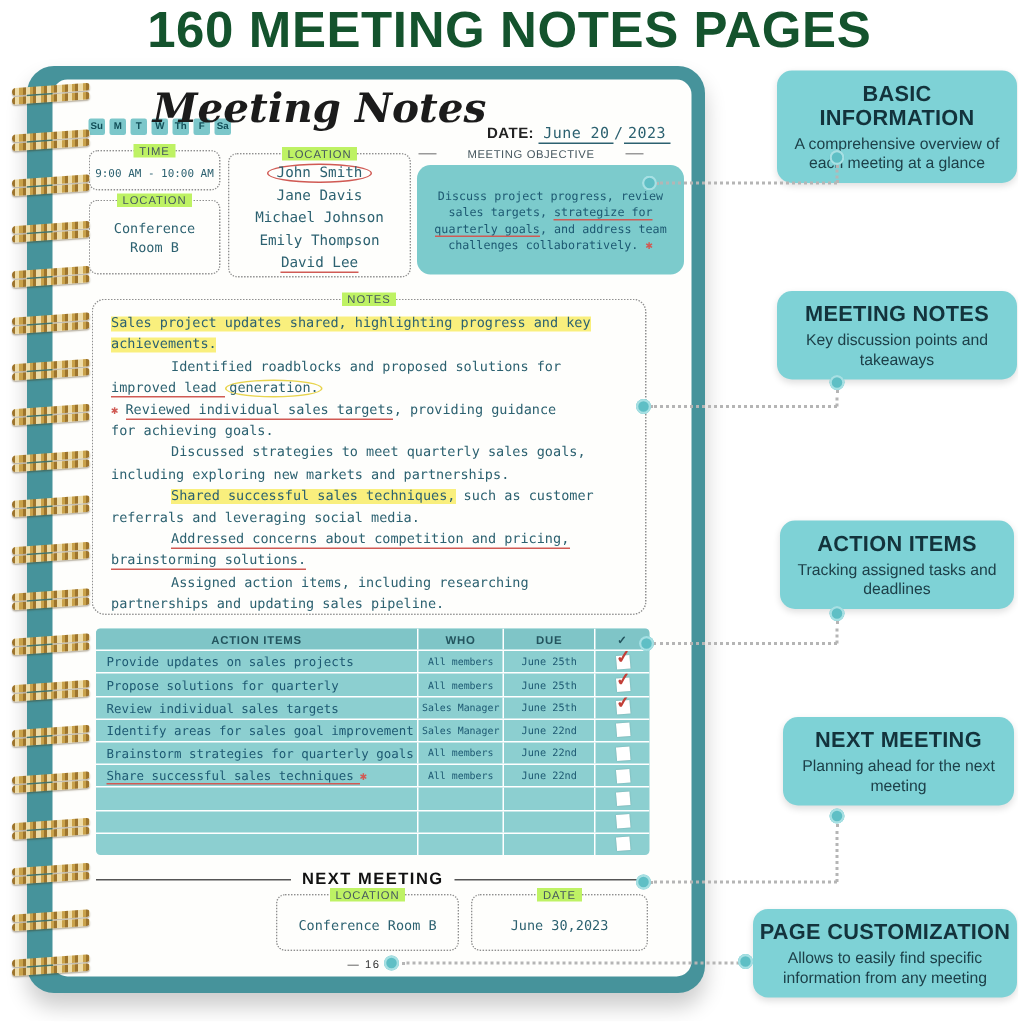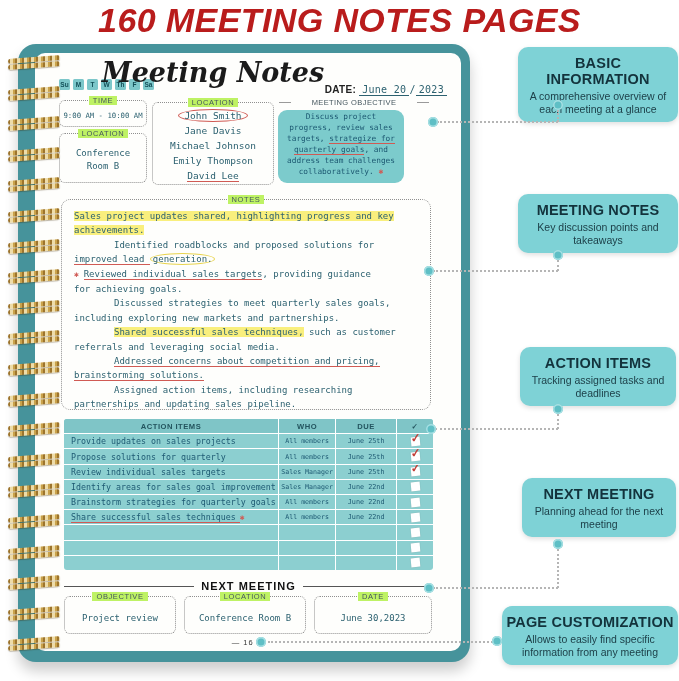--- a/index.html
+++ b/index.html
@@ -2,21 +2,21 @@
 <html><head>
 <meta charset="utf-8">
 <style>
   * { box-sizing: border-box; }
   html,body { margin:0; padding:0; background:#fff; }
   .stage { position:relative; width:679px; height:681px; background:#fff; overflow:hidden;
            font-family:"Liberation Sans", sans-serif; }
 
   
   .main-title { position:absolute; top:1px; left:0; right:0; text-align:center;
-    font-size:34px; font-weight:bold; letter-spacing:.4px; color:#b91c1c;font-style:italic; }
+    font-size:34px; font-weight:bold; letter-spacing:.4px; color:#14532d; }
 
   
   .notebook { position:absolute; left:18px; top:44px; width:452px; height:618px; }
   .cover { position:absolute; inset:0; background:#46939b; border-radius:18px;
     box-shadow:0 9px 14px rgba(0,0,0,.20); }
   .sheet { position:absolute; left:17px; top:9px; right:9px; bottom:11px;
     background:#fefefc; border-radius:10px; }
   .coil { position:absolute; left:-10px; width:52px; height:12px; z-index:5; }
   .coil .bar { height:4.5px; border-radius:2.5px; margin-bottom:1.5px;
     background:repeating-linear-gradient(90deg,#9d742c 0 2px,#eedcA8 2px 5px,#c9a24b 5px 7px);
@@ -49,23 +49,23 @@
   .att-list { position:absolute; inset:6px 2px 2px; display:flex; flex-direction:column;
     align-items:center; justify-content:center; font-family:"DejaVu Sans Mono", monospace;
     font-size:9.5px; line-height:15px; color:#2c6170; }
   .circ-red { border:1.4px solid #d05a54; border-radius:50%; padding:0 5px; }
   .u-red { border-bottom:1.5px solid #d05a54; }
 
   
   .obj-header { position:absolute; left:244px; top:45px; width:150px; display:flex;
     align-items:center; gap:21px; font-size:7.5px; letter-spacing:.4px; color:#45565e; }
   .hline { flex:1; border-top:1px solid #9a9a9a; }
-  .obj-box { position:absolute; left:243px; top:57px; width:126px; height:73px;
-    background:#7ccbcc; border-radius:9px; display:flex; 
-    padding:1px 6px; }
+  .obj-box { position:absolute; left:243px; top:57px; width:178px; height:73px;
+    background:#7ccbcc; border-radius:9px; display:flex; align-items:center;
+    padding:18px 6px; }
   .obj-text { width:100%; text-align:center; font-family:"DejaVu Sans Mono", monospace;
     font-size:7.8px; line-height:11px; color:#1d5972; }
   .red-star { color:#d05a54; font-size:8px; }
 
   
   .notes-box { left:26px; top:146px; width:370px; height:211px; border-radius:9px; }
   .notes-lines { position:absolute; inset:9px 10px 6px 12px;
     font-family:"DejaVu Sans Mono", monospace; font-size:9px; line-height:14.4px; color:#2c6170; }
   .note-line { white-space:nowrap; }
   .note-line.indent { padding-left:40px; }
@@ -294,24 +294,20 @@
             </div>
           </div>
         </div>
 
       <div class="nm-header">
         <span class="hline"></span>
         <span>NEXT MEETING</span>
         <span class="hline"></span>
       </div>
 
-      <div class="dotbox nm-box nm-obj">
-        <div class="boxlabel"><span>OBJECTIVE</span></div>
-        <div class="boxval">Project review</div>
-      </div>
       <div class="dotbox nm-box nm-loc">
         <div class="boxlabel"><span>LOCATION</span></div>
         <div class="boxval">Conference Room B</div>
       </div>
       <div class="dotbox nm-box nm-date">
         <div class="boxlabel"><span>DATE</span></div>
         <div class="boxval">June 30,2023</div>
       </div>
 
       <div class="pagenum">

